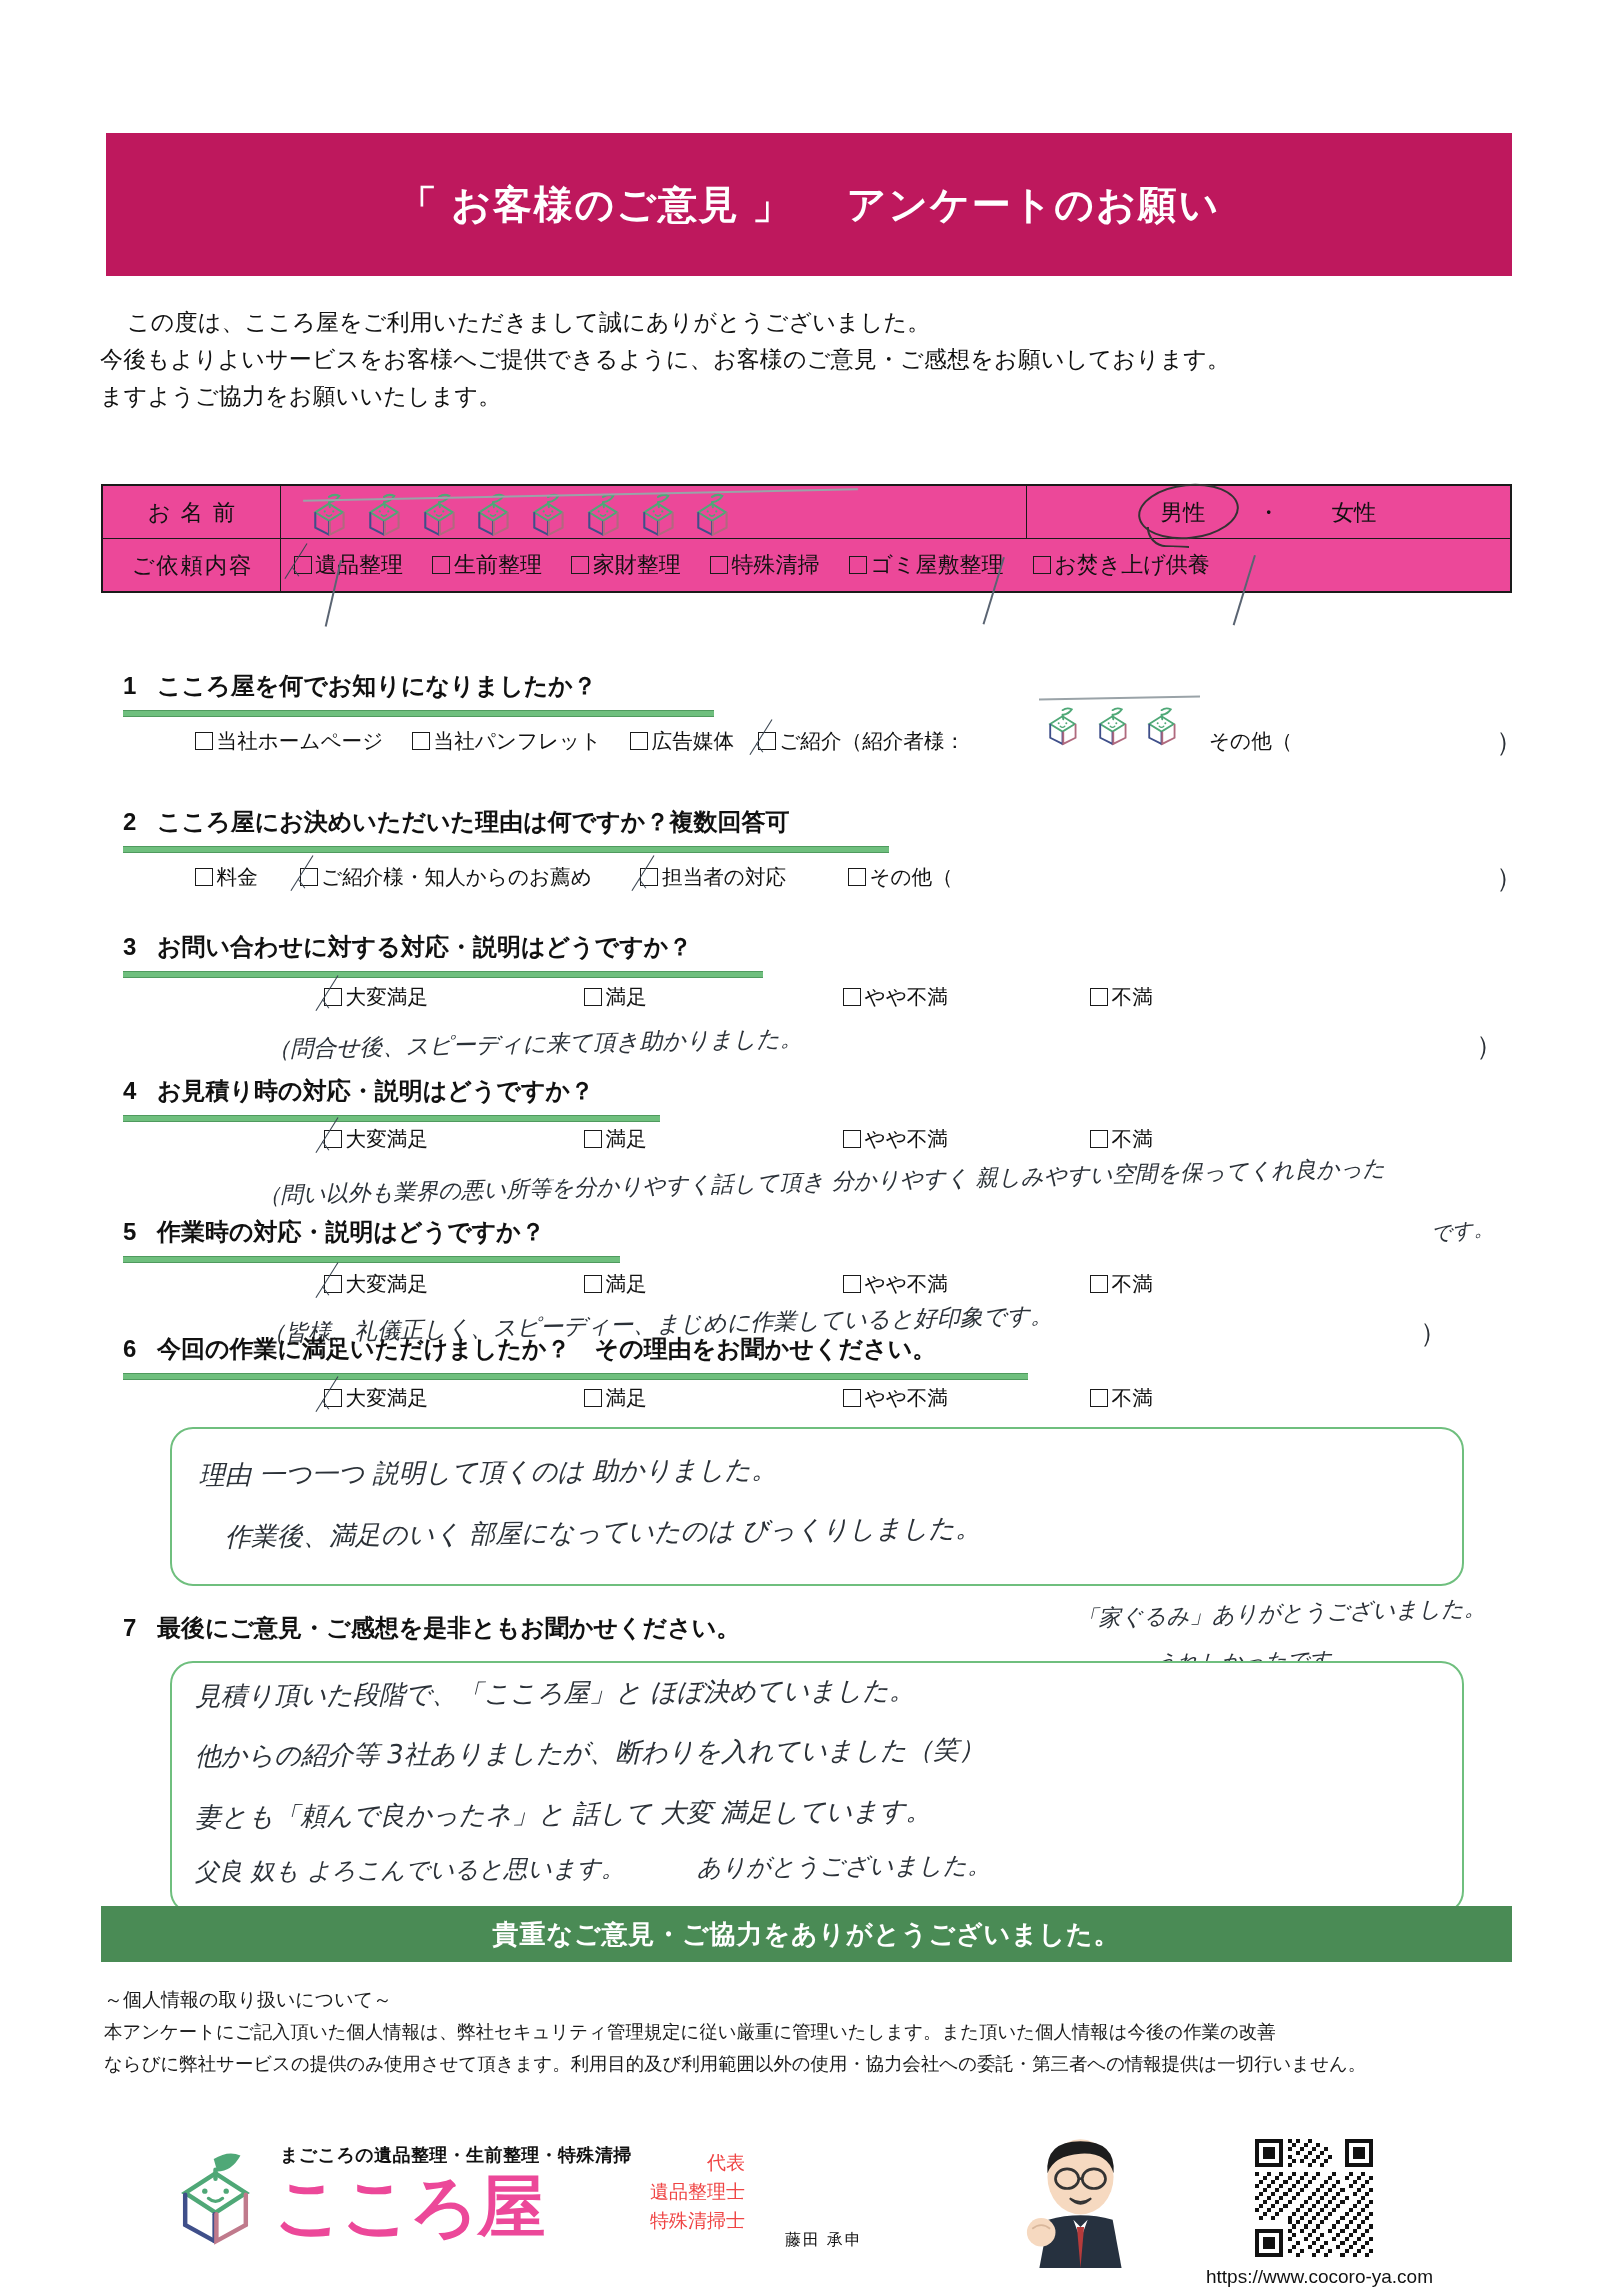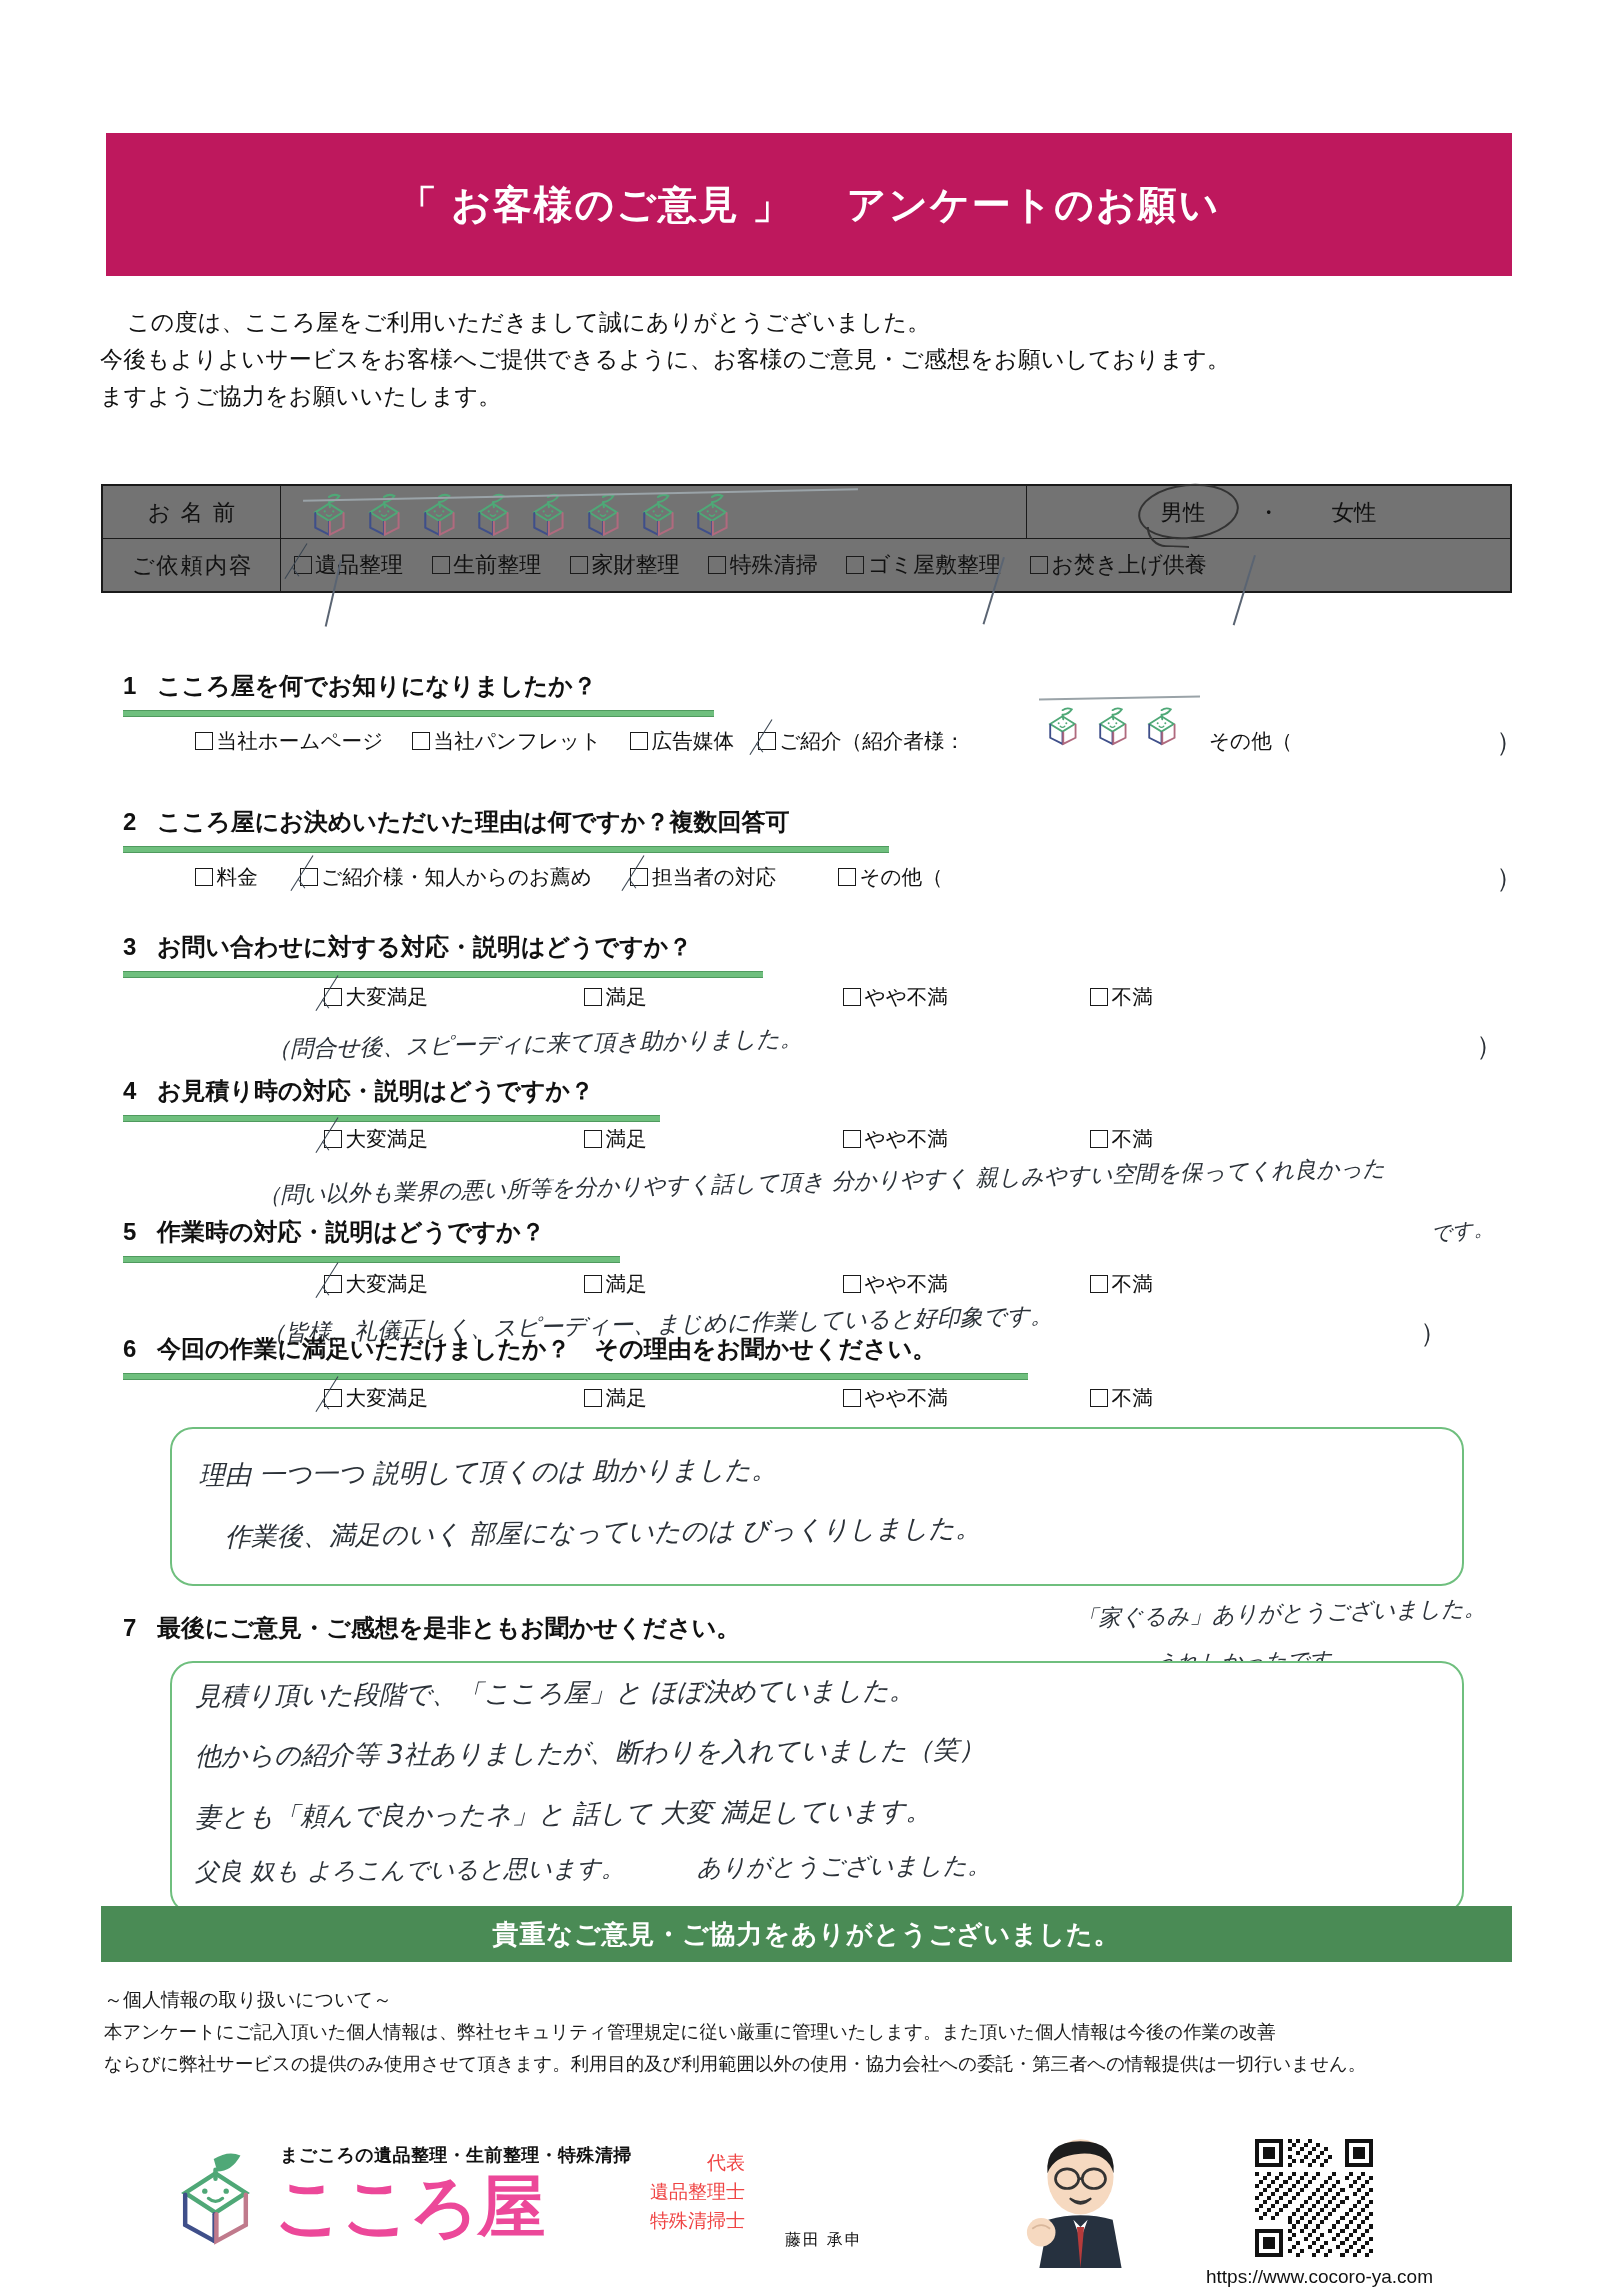--- a/index.html
+++ b/index.html
@@ -58,22 +58,21 @@
   }
 
   
   .info-table {
     position: absolute;
     left: 101px;
     top: 484px;
     width: 1411px;
     border: 2.2px solid #1a1a1a;
     border-collapse: collapse;
-    background: #737373;
-    font-family: Liberation Serif, serif;
+    background: #ec4899;
   }
   .info-table td {
     border: 1.6px solid #1a1a1a;
     height: 50px;
     vertical-align: middle;
     font-size: 22.4px;
   }
   .lbl-cell {
     width: 175px;
     text-align: center;
@@ -539,21 +538,21 @@
     <div class="paren" style="left:1496px;top:724px;">）</div>
   </div>
 
   <div class="q">
     <div style="position:absolute;left:123px;top:806px;">
       <span class="q-head"><span class="qnum">2</span><span>こころ屋にお決めいただいた理由は何ですか？複数回答可</span></span>
       <div class="q-underline" style="left:0;top:40px;width:766px;"></div>
     </div>
     <div class="opts" style="left:195px;top:863px;">
       <span class="o" style="margin-right:36px;"><span class="cb"></span><span>料金</span></span>
-      <span class="o" style="margin-right:33px;"><span class="cb checked"></span><span>ご紹介様・知人からのお薦め</span></span>
+      <span class="o" style="margin-right:43px;"><span class="cb checked"></span><span>ご紹介様・知人からのお薦め</span></span>
       <span class="o" style="margin-right:56px;"><span class="cb checked"></span><span>担当者の対応</span></span>
       <span class="o"><span class="cb"></span><span>その他（</span></span>
     </div>
     <div class="paren" style="left:1496px;top:860px;">）</div>
   </div>
 
   <div class="q">
     <div style="position:absolute;left:123px;top:931px;">
       <span class="q-head"><span class="qnum">3</span><span>お問い合わせに対する対応・説明はどうですか？</span></span>
       <div class="q-underline" style="left:0;top:40px;width:640px;"></div>

